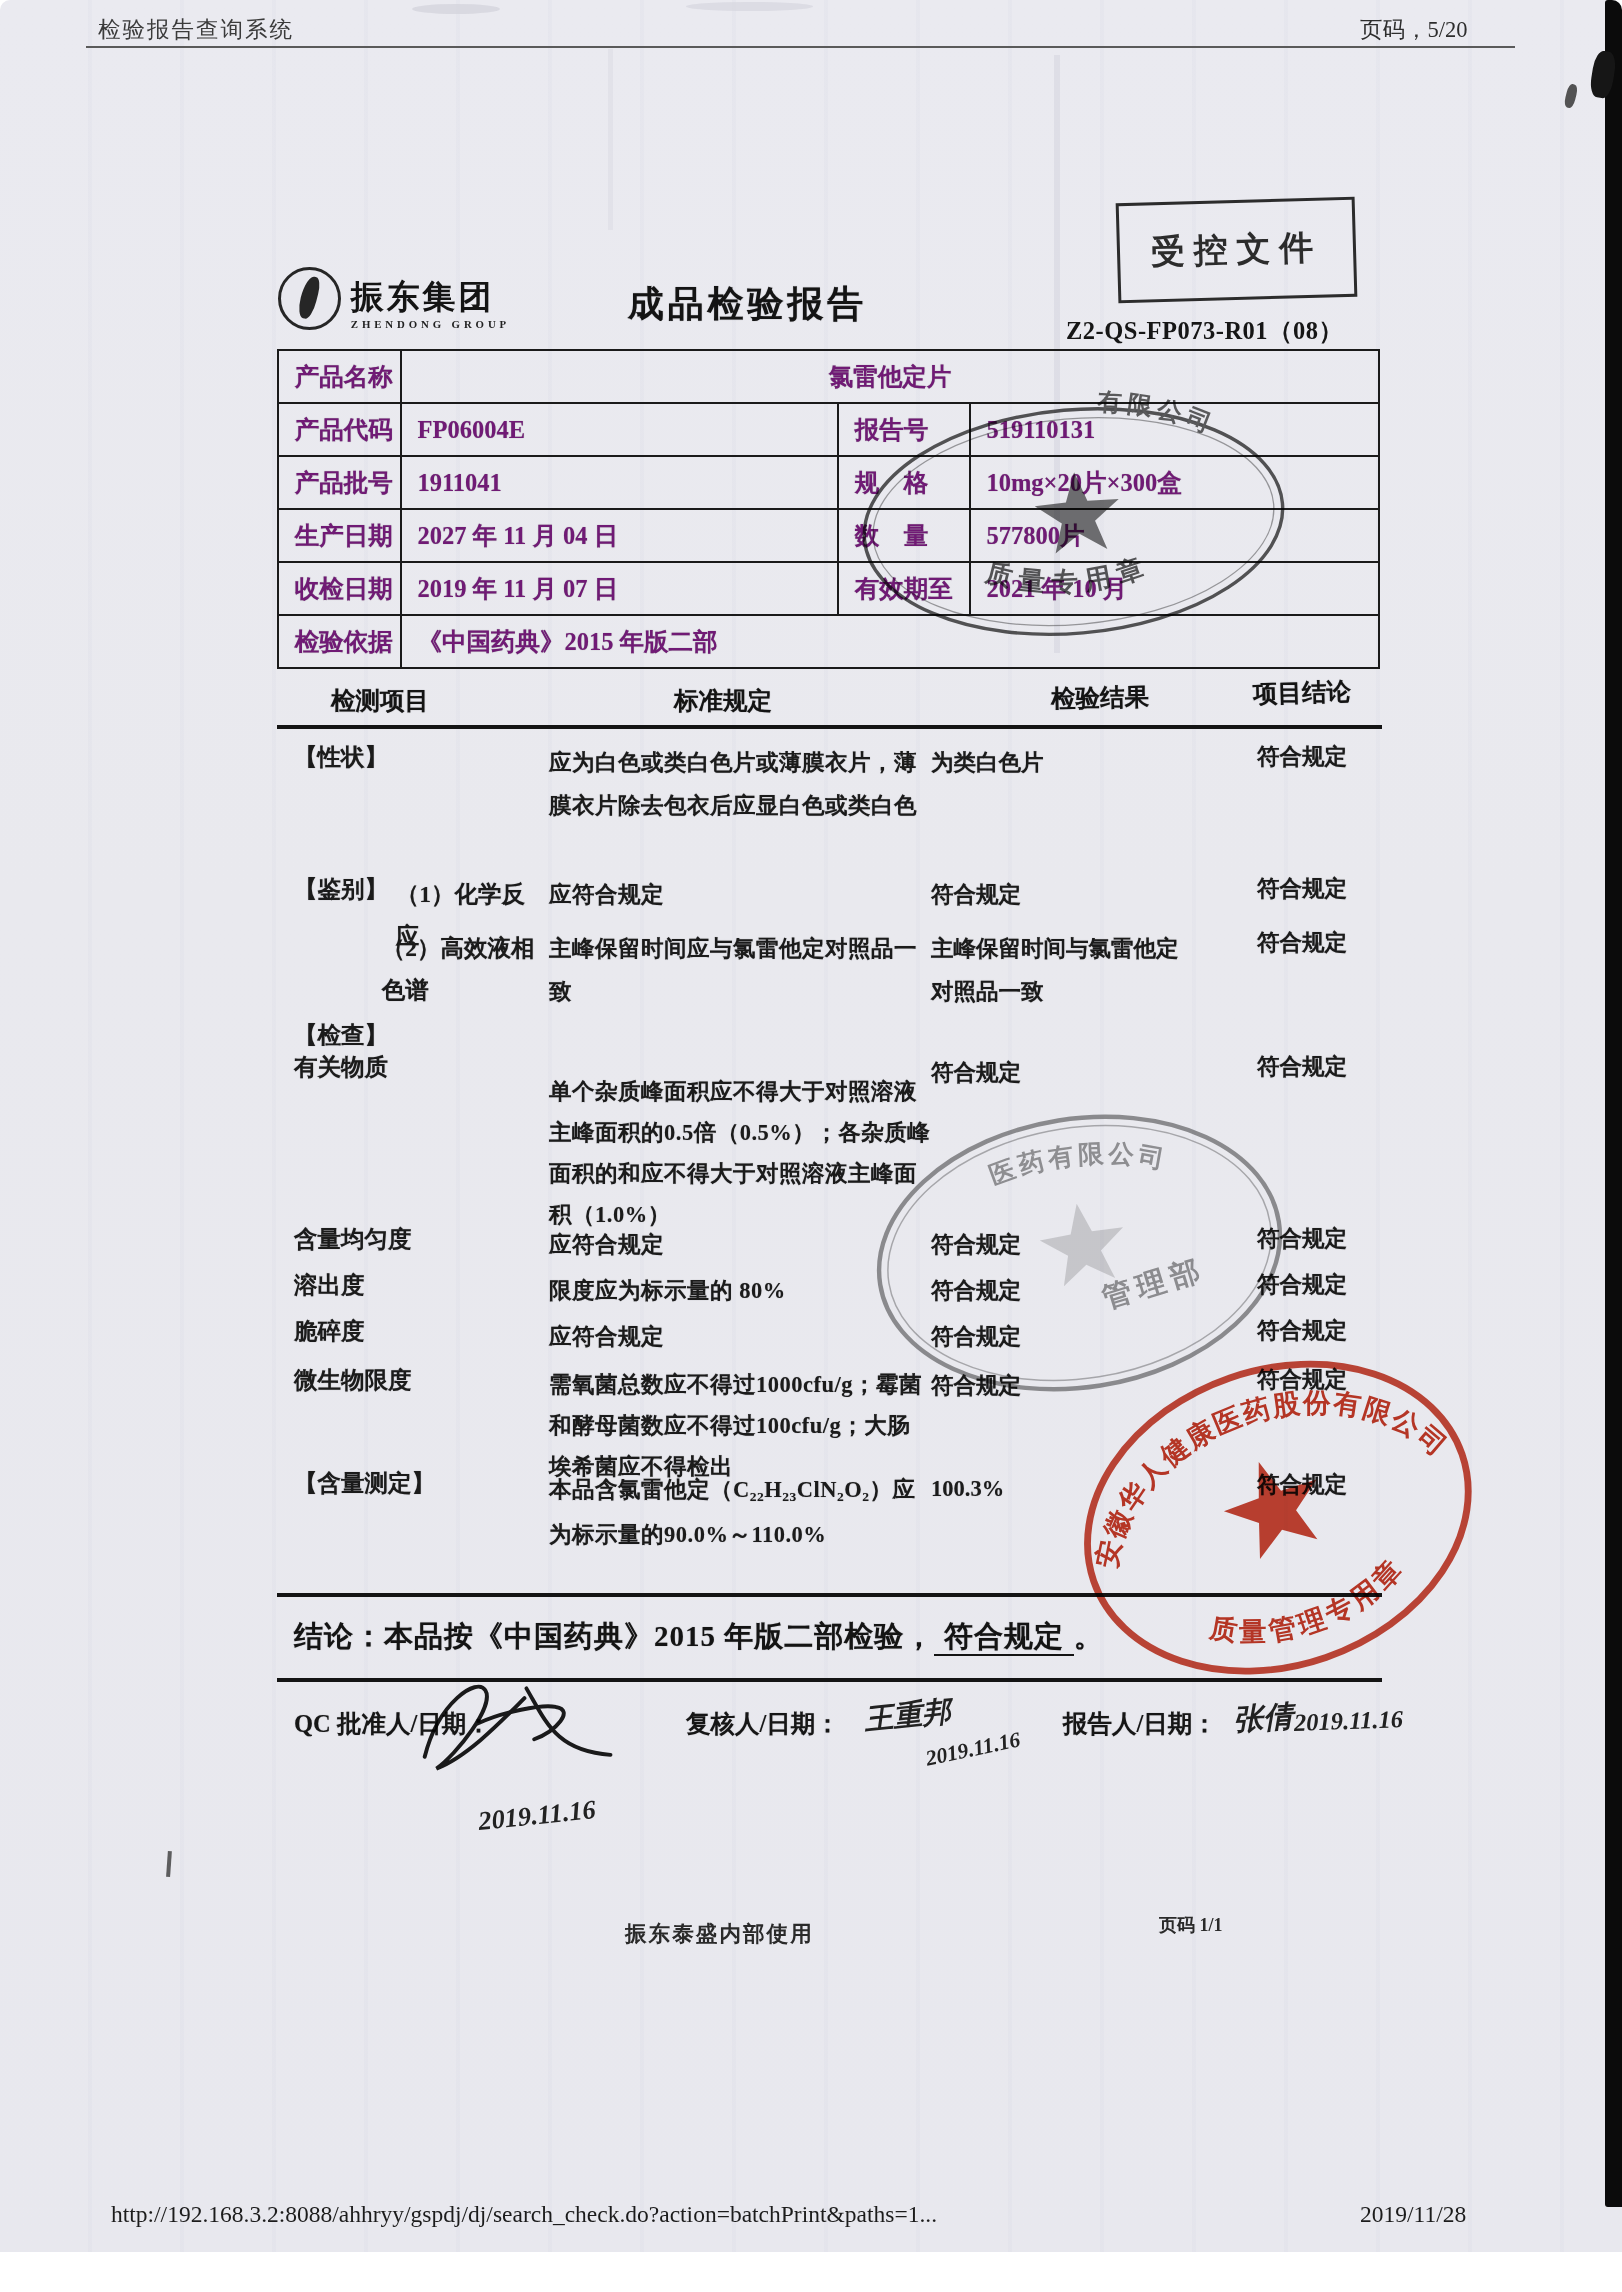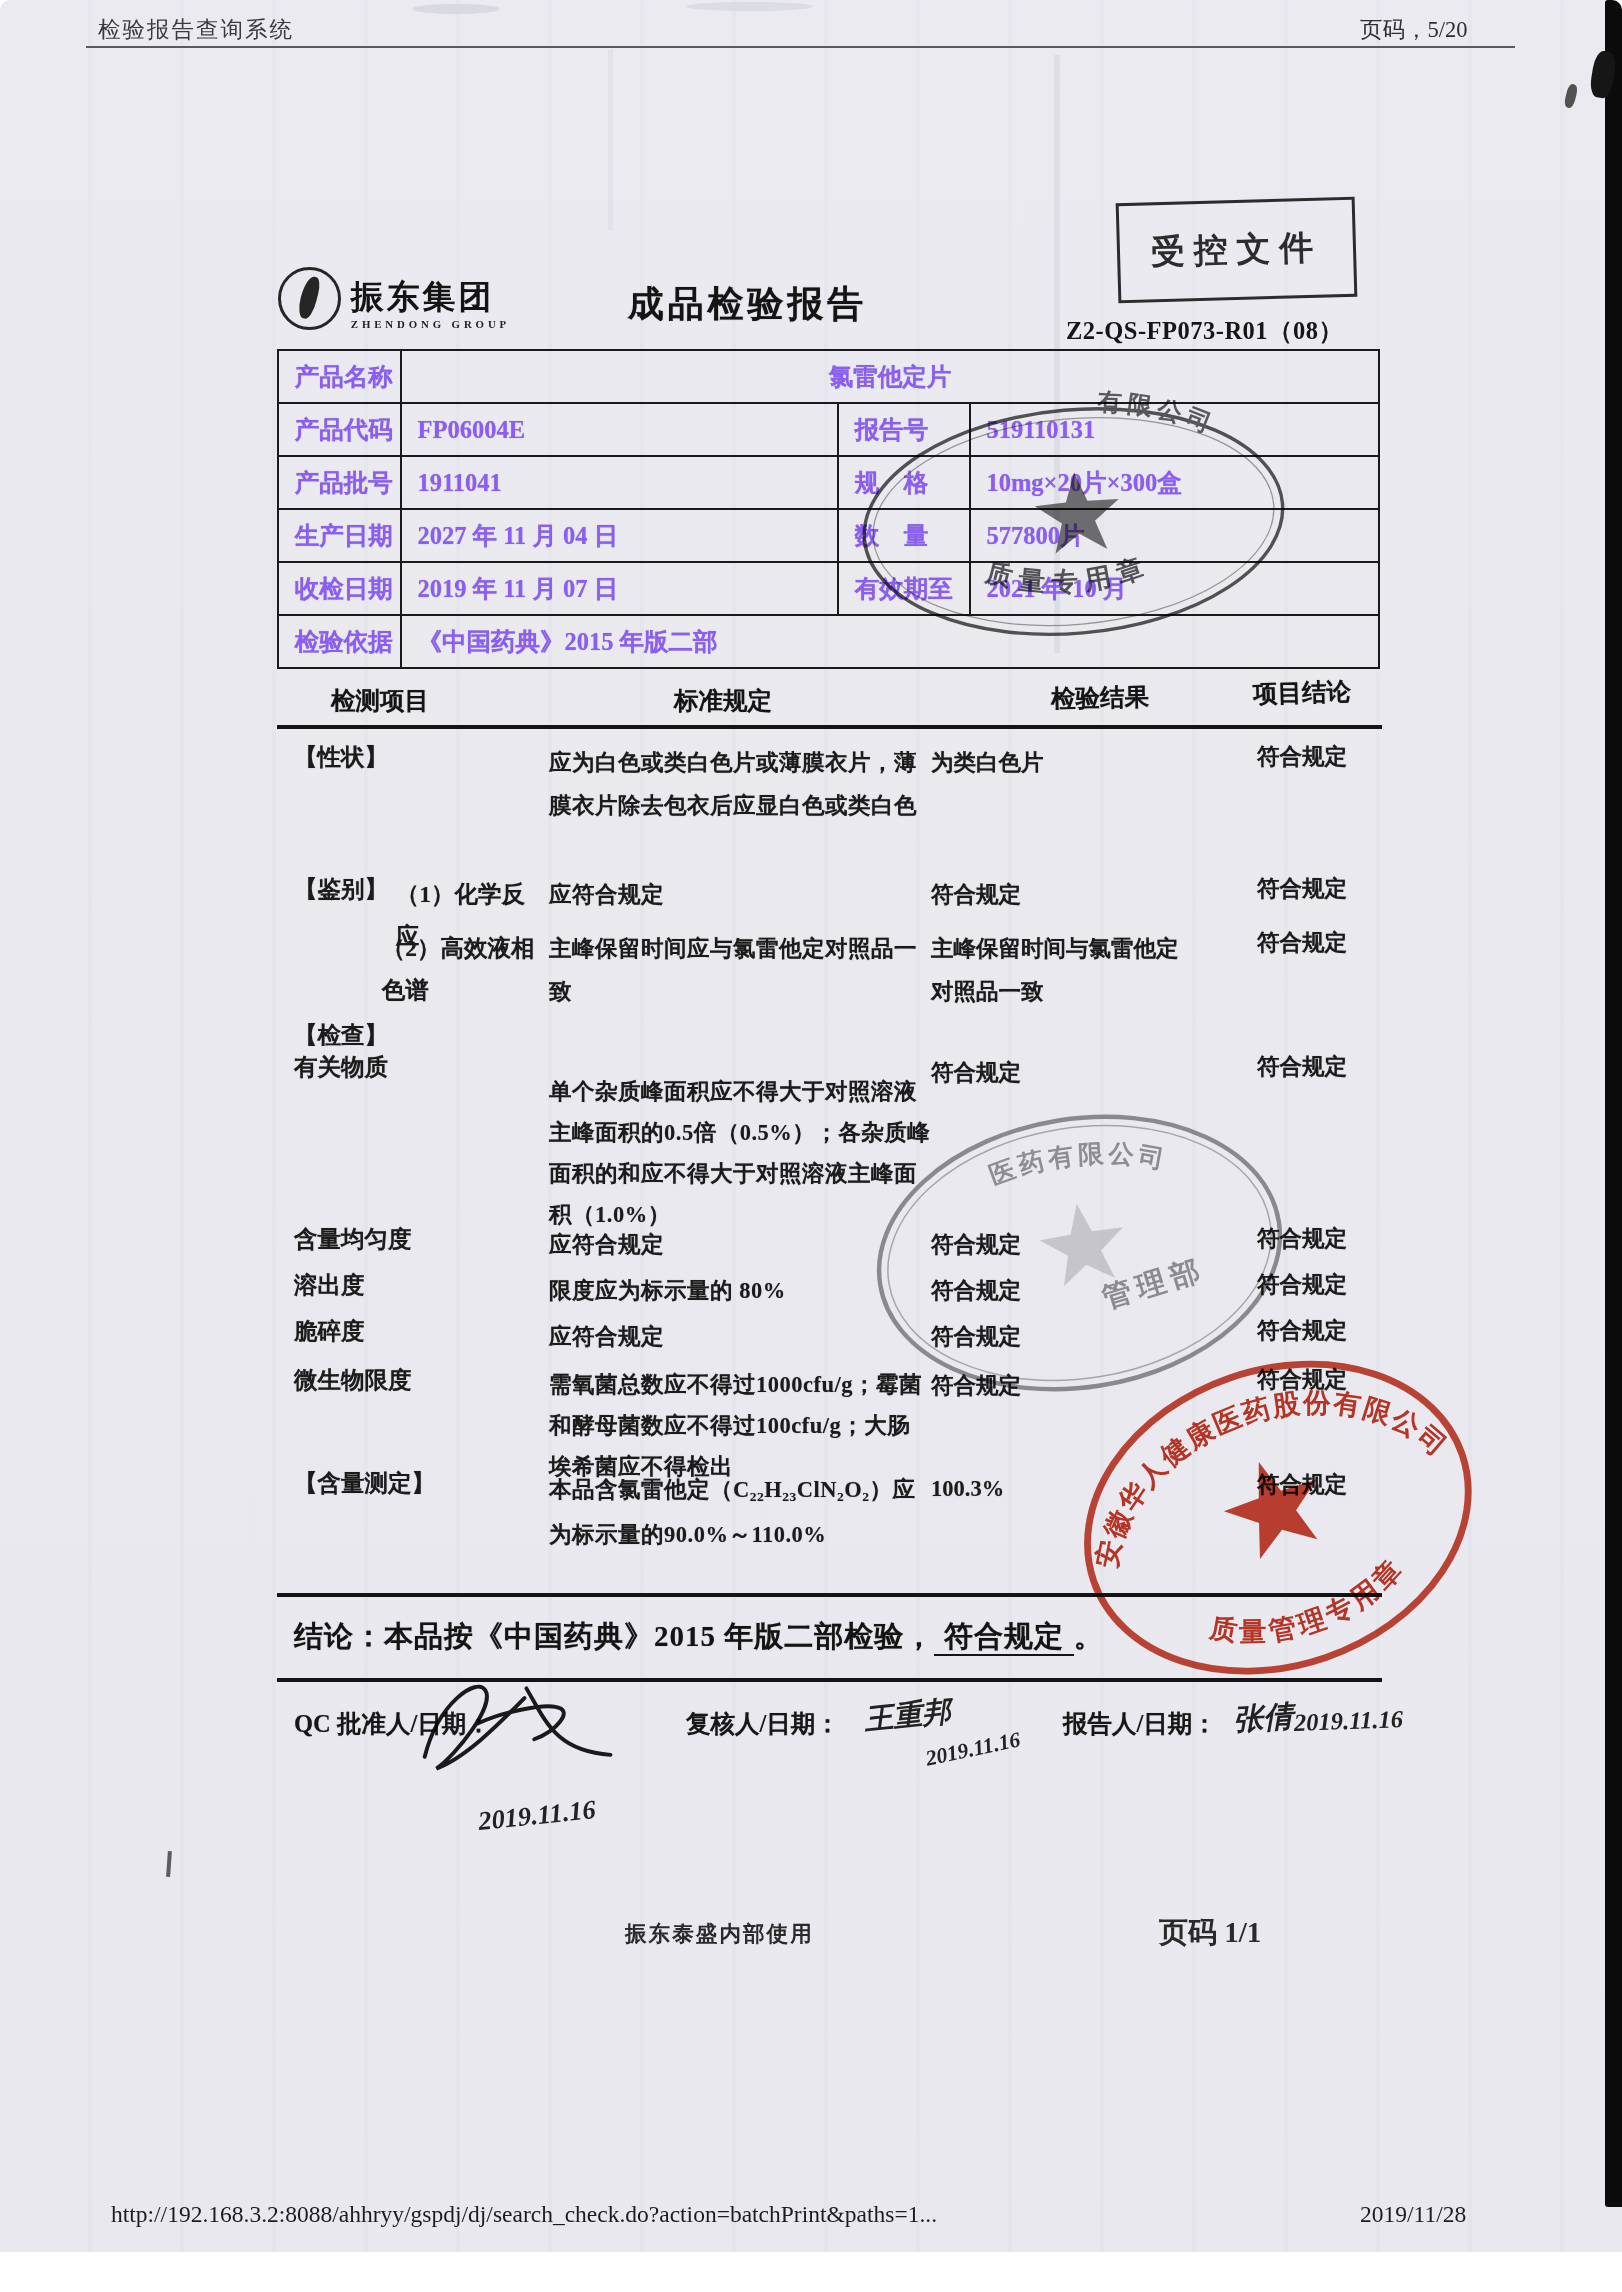--- a/index.html
+++ b/index.html
@@ -22,21 +22,21 @@
   .logo-cn{font-size:33px;font-weight:bold;letter-spacing:2.9px;color:#141414;line-height:1;}
   .logo-en{font-size:10.8px;font-weight:bold;letter-spacing:3.9px;color:#222;margin-top:3.9px;}
   .report-title{left:586px;top:280px;width:323px;text-align:center;font-size:36px;font-weight:bold;
       letter-spacing:3.9px;color:#141414;text-shadow:0 0 1px rgba(0,0,0,.45);}
   .controlled{left:1117px;top:200px;width:233px;height:94px;border:3.9px solid #1c1c1c;
       display:flex;align-items:center;justify-content:center;font-size:34px;font-weight:bold;
       letter-spacing:8.8px;color:#1c1c1c;transform:rotate(-1.6deg);opacity:.92;}
   .doc-no{left:1066px;top:314px;font-size:24.5px;font-weight:bold;color:#161616;letter-spacing:0.5px;}
   
   table.info{position:absolute;left:277px;top:349px;width:1103px;border-collapse:collapse;
-      border:2.9px solid #121212;font-size:24.5px;font-weight:bold;color:#8b5cf6;}
+      border:2.9px solid #121212;font-size:24.5px;font-weight:bold;color:#701a75;}
   table.info td{border:2px solid #1a1a1a;height:51px;padding:0 0 0 15.7px;text-shadow:0 0 1px rgba(0,0,0,.35);}
   table.info td.ctr{text-align:center;padding:0;}
   
   .rt-head{font-size:24.5px;font-weight:bold;color:#141414;text-shadow:0 0 1px rgba(0,0,0,.4);}
   .rule-thick{left:277px;width:1105px;height:3.9px;background:#141414;}
   .rrow{position:absolute;left:0;top:0;width:1622px;font-weight:bold;color:#1b1b1b;
         text-shadow:0 0 1px rgba(0,0,0,.35);}
   .c-item{position:absolute;left:294px;width:245px;font-size:23.5px;display:flex;}
   .c-item .prefix{flex:0 0 auto;}
   .c-item .sub{margin-left:7.8px;width:167px;line-height:1.8;}
@@ -44,21 +44,21 @@
   .c-res{position:absolute;left:931px;width:267px;font-size:22.5px;line-height:43px;word-break:break-all;}
   .c-con{position:absolute;left:1257px;width:137px;font-size:22.5px;}
   
   .conclusion{left:294px;top:1617px;font-size:29px;font-weight:bold;color:#141414;letter-spacing:1px;
       text-shadow:0 0 1px rgba(0,0,0,.4);}
   .concl-result{border-bottom:2.9px solid #141414;padding:0 9.8px 2px 9.8px;}
   .sig-label{font-size:24.5px;font-weight:bold;color:#161616;text-shadow:0 0 1px rgba(0,0,0,.35);}
   .hand{font-style:italic;font-weight:bold;color:#222;}
   
   .footer-internal{left:625px;top:1919px;font-size:21.6px;font-weight:bold;color:#2a2a2a;letter-spacing:2px;}
-  .footer-page{left:1159px;top:1913px;font-size:29px;font-weight:bold;color:#2a2a2a;}
+  .footer-page{left:1159px;top:1913px;font-size:18px;font-weight:bold;color:#2a2a2a;}
   
   .url-line{left:111px;top:2201px;font-size:23.5px;color:#1c1c1c;}
   .print-date{left:1360px;top:2201px;font-size:23.5px;color:#1c1c1c;}
   .white-band{left:0;top:2252px;width:1622px;height:40px;background:#ffffff;}
   
   .edge-strip{right:0;top:0;width:16.7px;height:2207px;background:#0b0b0b;border-radius:2.9px 0 0 2.9px;}
   .edge-blob1{left:1592px;top:51px;width:21.6px;height:47px;background:#161616;transform:rotate(9deg);border-radius:40%;}
   .edge-blob2{left:1566px;top:84px;width:9.8px;height:23.5px;background:#2c2c2c;transform:rotate(14deg);border-radius:40%;opacity:.8;}
   .streak1{left:1054px;top:55px;width:5.9px;height:598px;background:#d7d7e0;opacity:.65;}
   .streak2{left:608px;top:49px;width:4.9px;height:181px;background:#dcdce4;opacity:.6;}

